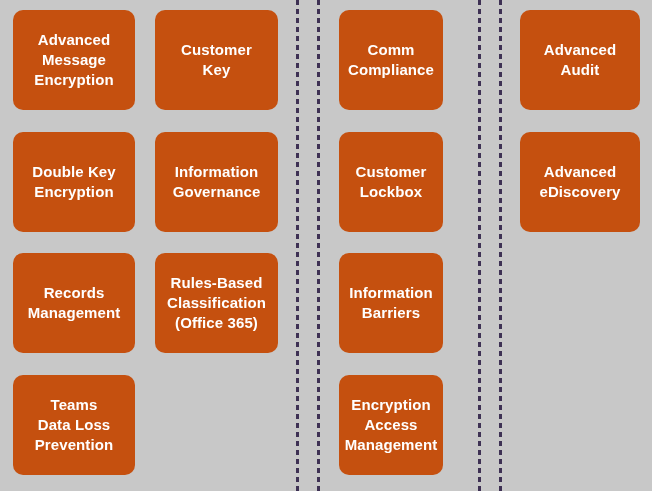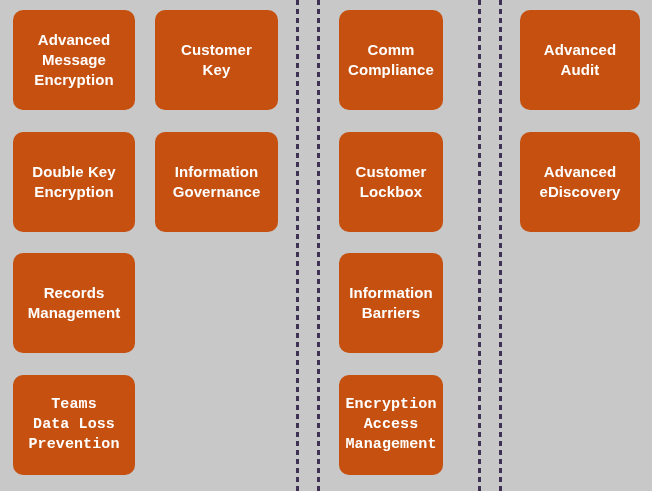--- a/index.html
+++ b/index.html
@@ -40,21 +40,21 @@
   }
   
   .c1{left:13px;width:122px;}
   .c2{left:155px;width:123px;}
   .c3{left:339px;width:104px;}
   .c4{left:520px;width:120px;}
   
   .r1{top:10px;}
   .r2{top:132px;text-align:center;}
   .r3{top:253px;}
-  .r4{top:375px;font-family:Liberation Mono, monospace;}
+  .r4{top:375px;}
   
   .divider{
     position:absolute;
     top:0;
     width:3px;
     height:491px;
     background:repeating-linear-gradient(
       to bottom,
       var(--divider) 0px,
       var(--divider) 5px,
@@ -109,20 +109,25 @@
   </div>
   <div class="feature-box c4 r2">
     <span class="label">Advanced
 eDiscovery</span>
   </div>
 
   <div class="feature-box c1 r3">
     <span class="label">Records
 Management</span>
   </div>
+  <div class="feature-box c2 r3">
+    <span class="label">Rules-Based
+Classification
+(Office 365)</span>
+  </div>
   <div class="feature-box c3 r3">
     <span class="label">Information
 Barriers</span>
   </div>
 
   <div class="feature-box c1 r4">
     <span class="label">Teams
 Data Loss
 Prevention</span>
   </div>

